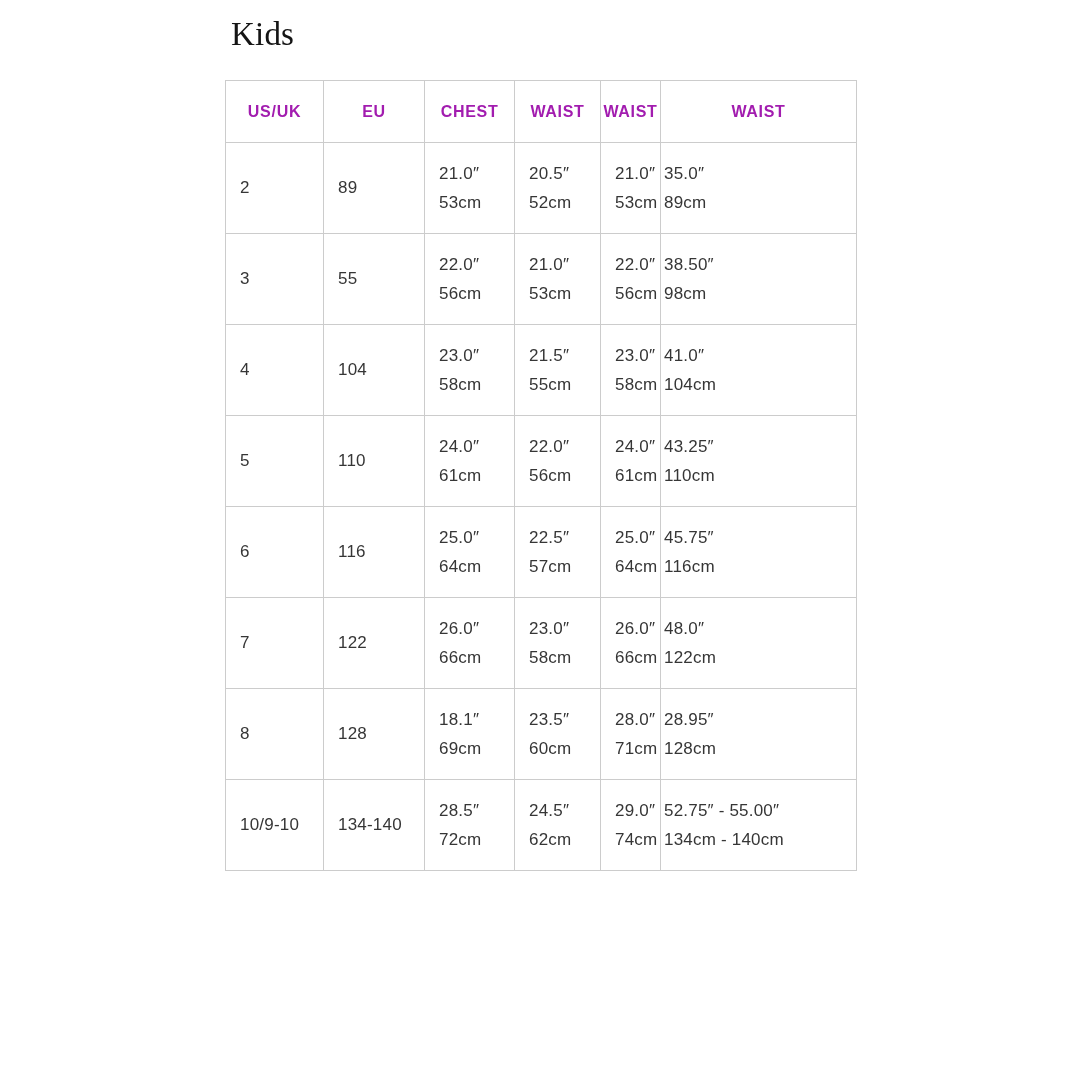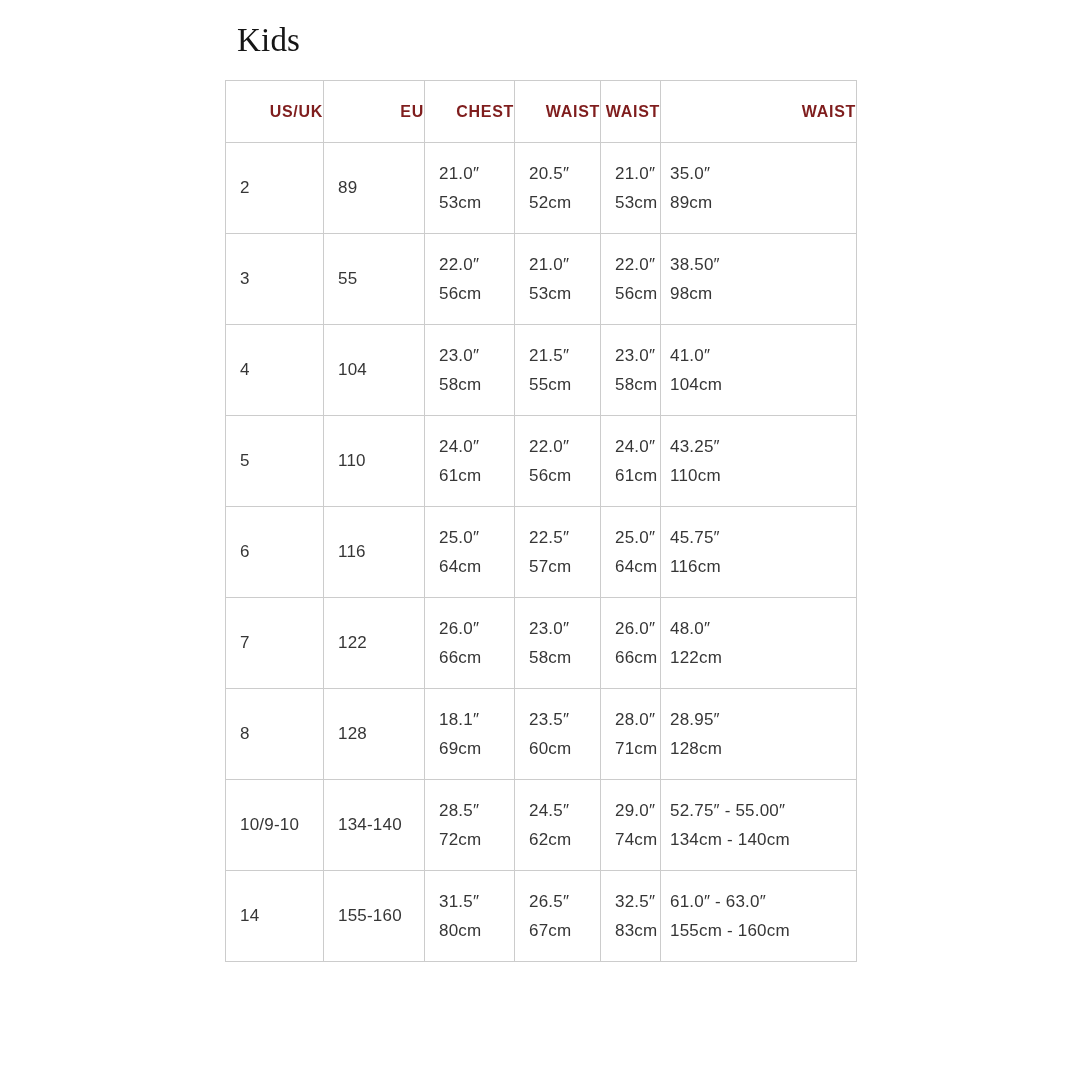--- a/index.html
+++ b/index.html
@@ -9,21 +9,21 @@
     width: 1080px;
     height: 1080px;
     background: #ffffff;
     font-family: "Liberation Sans", sans-serif;
     overflow: hidden;
   }
   .title {
     position: absolute;
     left: 221px;
     top: 6px;
-    margin: 16px;
+    margin: 10px;
     font-family: "Liberation Serif", serif;
     font-weight: 500;
     font-size: 33px;
     color: #151515;
     letter-spacing: 0.2px;
   }
   .size-table {
     position: absolute;
     left: 225px;
     top: 80px;
@@ -35,33 +35,33 @@
   .size-table td {
     border: 1px solid #cccccc;
   }
   .size-table thead tr { height: 62px; }
   .size-table tbody tr { height: 91px; }
   .size-table th {
     padding: 0;
     font-size: 16px;
     font-weight: 700;
     letter-spacing: 0.7px;
-    color: #7f1d1d;
-    text-align: right;
+    color: #a21caf;
+    text-align: center;
     vertical-align: middle;
   }
   .size-table td {
     padding: 0 4px 0 14px;
     font-size: 17px;
     color: #363636;
     text-align: left;
     vertical-align: middle;
     letter-spacing: 0.2px;
   }
-  .size-table td.c-height { padding-left: 9px; }
+  .size-table td.c-height { padding-left: 3px; }
   .size-table td .line {
     display: block;
     line-height: 29px;
   }
 </style>
 </head>
 <body>
 
 <div class="page">
 
@@ -250,36 +250,16 @@
             <span class="line">29.0″</span>
             <span class="line">74cm</span>
           </td>
           <td class="c-height">
             <span class="line">52.75″ - 55.00″</span>
             <span class="line">134cm - 140cm</span>
           </td>
         </tr>
 
 
-        <tr>
-          <td>14</td>
-          <td>155-160</td>
-          <td>
-            <span class="line">31.5″</span>
-            <span class="line">80cm</span>
-          </td>
-          <td>
-            <span class="line">26.5″</span>
-            <span class="line">67cm</span>
-          </td>
-          <td>
-            <span class="line">32.5″</span>
-            <span class="line">83cm</span>
-          </td>
-          <td class="c-height">
-            <span class="line">61.0″ - 63.0″</span>
-            <span class="line">155cm - 160cm</span>
-          </td>
-        </tr>
       </tbody>
   </table>
 
 </div>
 
 </body></html>

